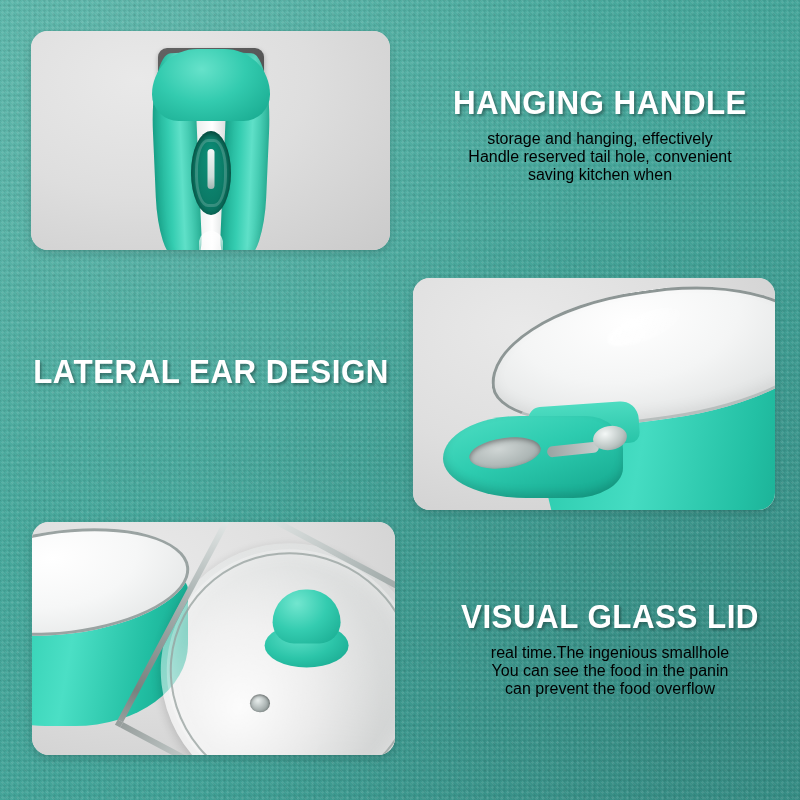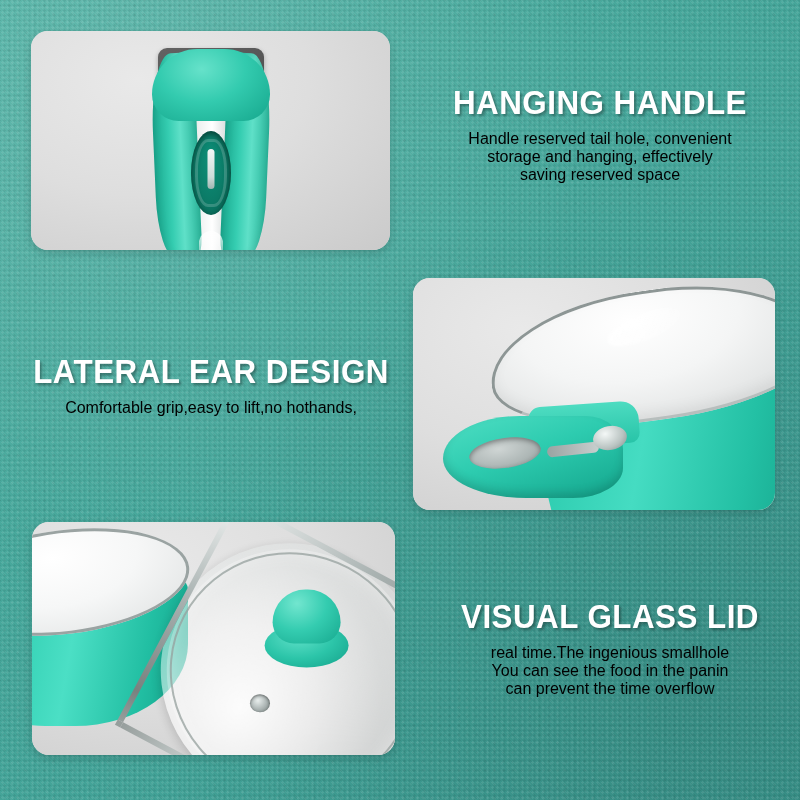--- a/index.html
+++ b/index.html
@@ -302,37 +302,36 @@
         <div class="base"></div>
         <div class="top"></div>
       </div>
     </div>
   </div>
 
   <div class="block" id="text-hanging">
     <h2 class="title">HANGING HANDLE</h2>
     <p class="desc">
       </p>
+      <div>storage and hanging, effectively</div>
       <div>Handle reserved tail hole, convenient</div>
-      <div>storage and hanging, effectively</div>
-      <div>saving reserved space</div>
+      <div>saving kitchen when</div>
     <p></p>
   </div>
 
   <div class="block" id="text-ear">
     <h2 class="title">LATERAL EAR DESIGN</h2>
     <p class="desc">
       </p>
-      <div>Comfortable grip,easy to lift,no hothands,</div>
     <p></p>
   </div>
 
   <div class="block" id="text-lid">
     <h2 class="title">VISUAL GLASS LID</h2>
     <p class="desc">
       </p>
       <div>real time.The ingenious smallhole</div>
       <div>You can see the food in the panin</div>
-      <div>can prevent the time overflow</div>
+      <div>can prevent the food overflow</div>
     <p></p>
   </div>
 
 </div>
 
 </body></html>

